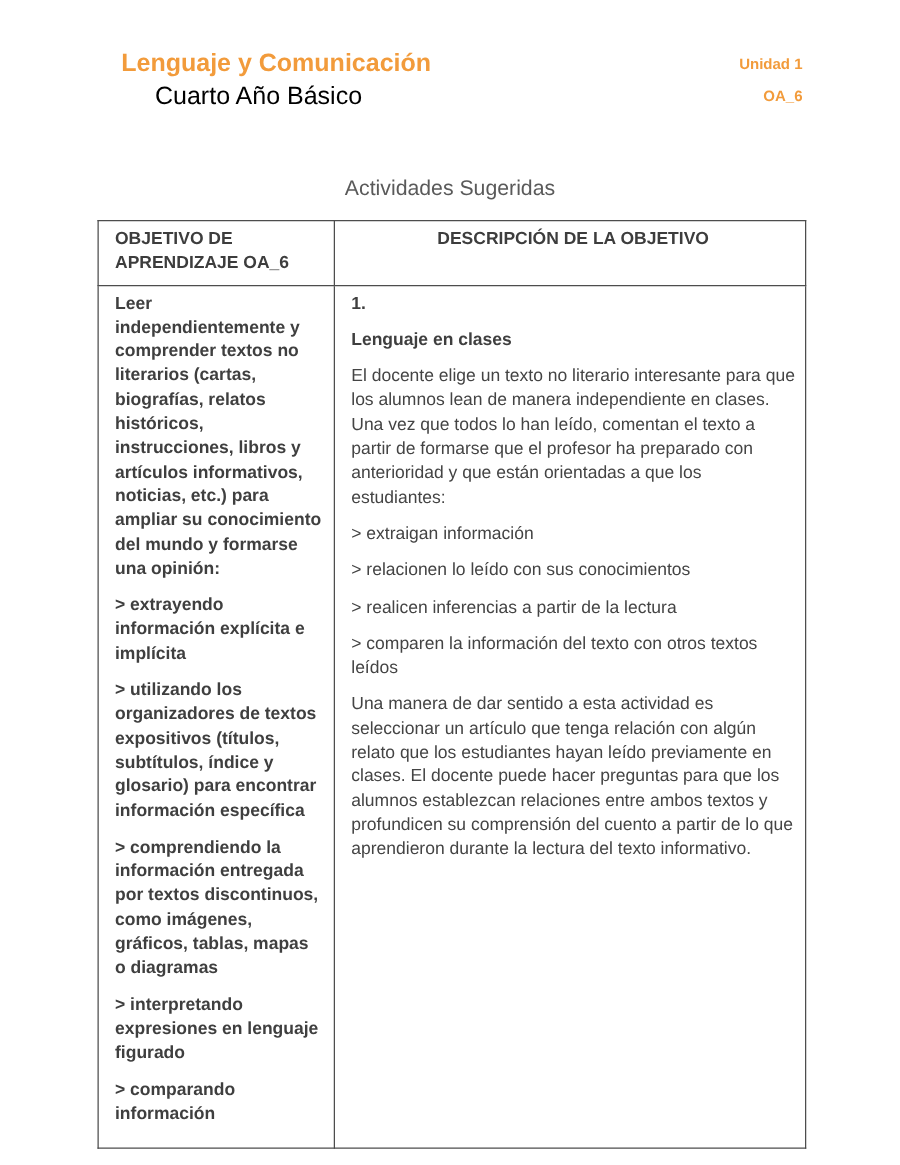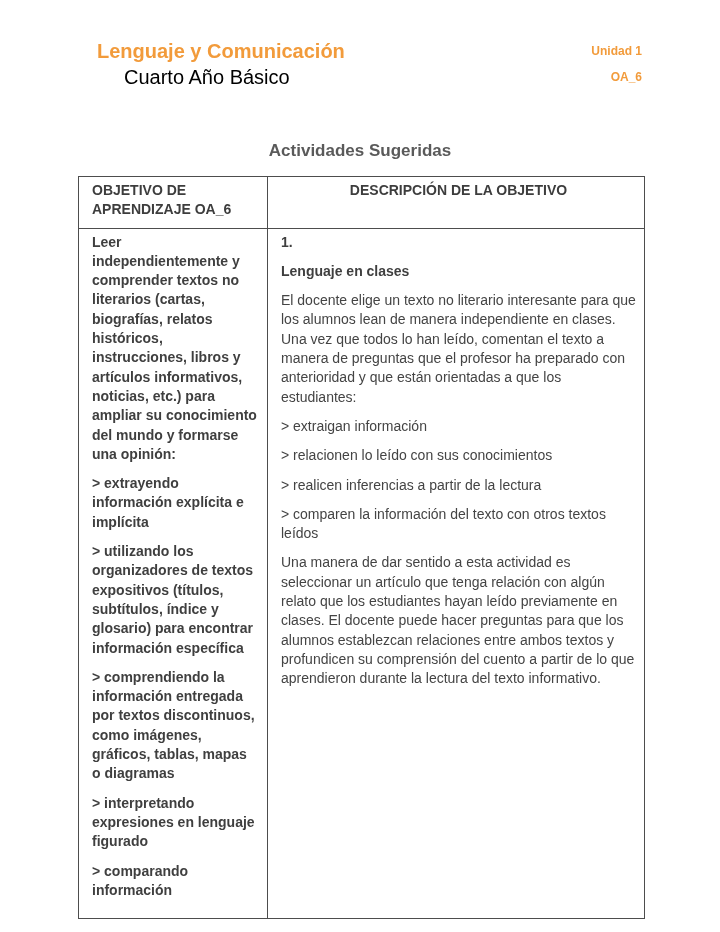--- a/index.html
+++ b/index.html
@@ -45,21 +45,21 @@
   }
 
   
   .doc-title {
     position: absolute;
     top: 141px;
     left: 0;
     width: 720px;
     text-align: center;
     font-size: 17px;
-    font-weight: bold;
+    font-weight: normal;
     color: #5a5a5a;
   }
 
   
   table.activities {
     position: absolute;
     top: 176px;
     left: 78px;
     width: 566px;
     border-collapse: collapse;
@@ -127,21 +127,21 @@
         <p>Leer independientemente y comprender textos no literarios (cartas, biografías, relatos históricos, instrucciones, libros y artículos informativos, noticias, etc.) para ampliar su conocimiento del mundo y formarse una opinión:</p>
         <p>&gt; extrayendo información explícita e implícita</p>
         <p>&gt; utilizando los organizadores de textos expositivos (títulos, subtítulos, índice y glosario) para encontrar información específica</p>
         <p>&gt; comprendiendo la información entregada por textos discontinuos, como imágenes, gráficos, tablas, mapas o diagramas</p>
         <p>&gt; interpretando expresiones en lenguaje figurado</p>
         <p>&gt; comparando información</p>
       </td>
       <td class="desc-cell">
         <p class="b">1.</p>
         <p class="b">Lenguaje en clases</p>
-        <p>El docente elige un texto no literario interesante para que los alumnos lean de manera independiente en clases. Una vez que todos lo han leído, comentan el texto a manera de preguntas que el profesor ha preparado con anterioridad y que están orientadas a que los estudiantes:</p>
+        <p>El docente elige un texto no literario interesante para que los alumnos lean de manera independiente en clases. Una vez que todos lo han leído, comentan el texto a partir de formarse que el profesor ha preparado con anterioridad y que están orientadas a que los estudiantes:</p>
         <p>&gt; extraigan información</p>
         <p>&gt; relacionen lo leído con sus conocimientos</p>
         <p>&gt; realicen inferencias a partir de la lectura</p>
         <p>&gt; comparen la información del texto con otros textos leídos</p>
         <p>Una manera de dar sentido a esta actividad es seleccionar un artículo que tenga relación con algún relato que los estudiantes hayan leído previamente en clases. El docente puede hacer preguntas para que los alumnos establezcan relaciones entre ambos textos y profundicen su comprensión del cuento a partir de lo que aprendieron durante la lectura del texto informativo.</p>
       </td>
     </tr>
   </tbody>
     </table>
 

